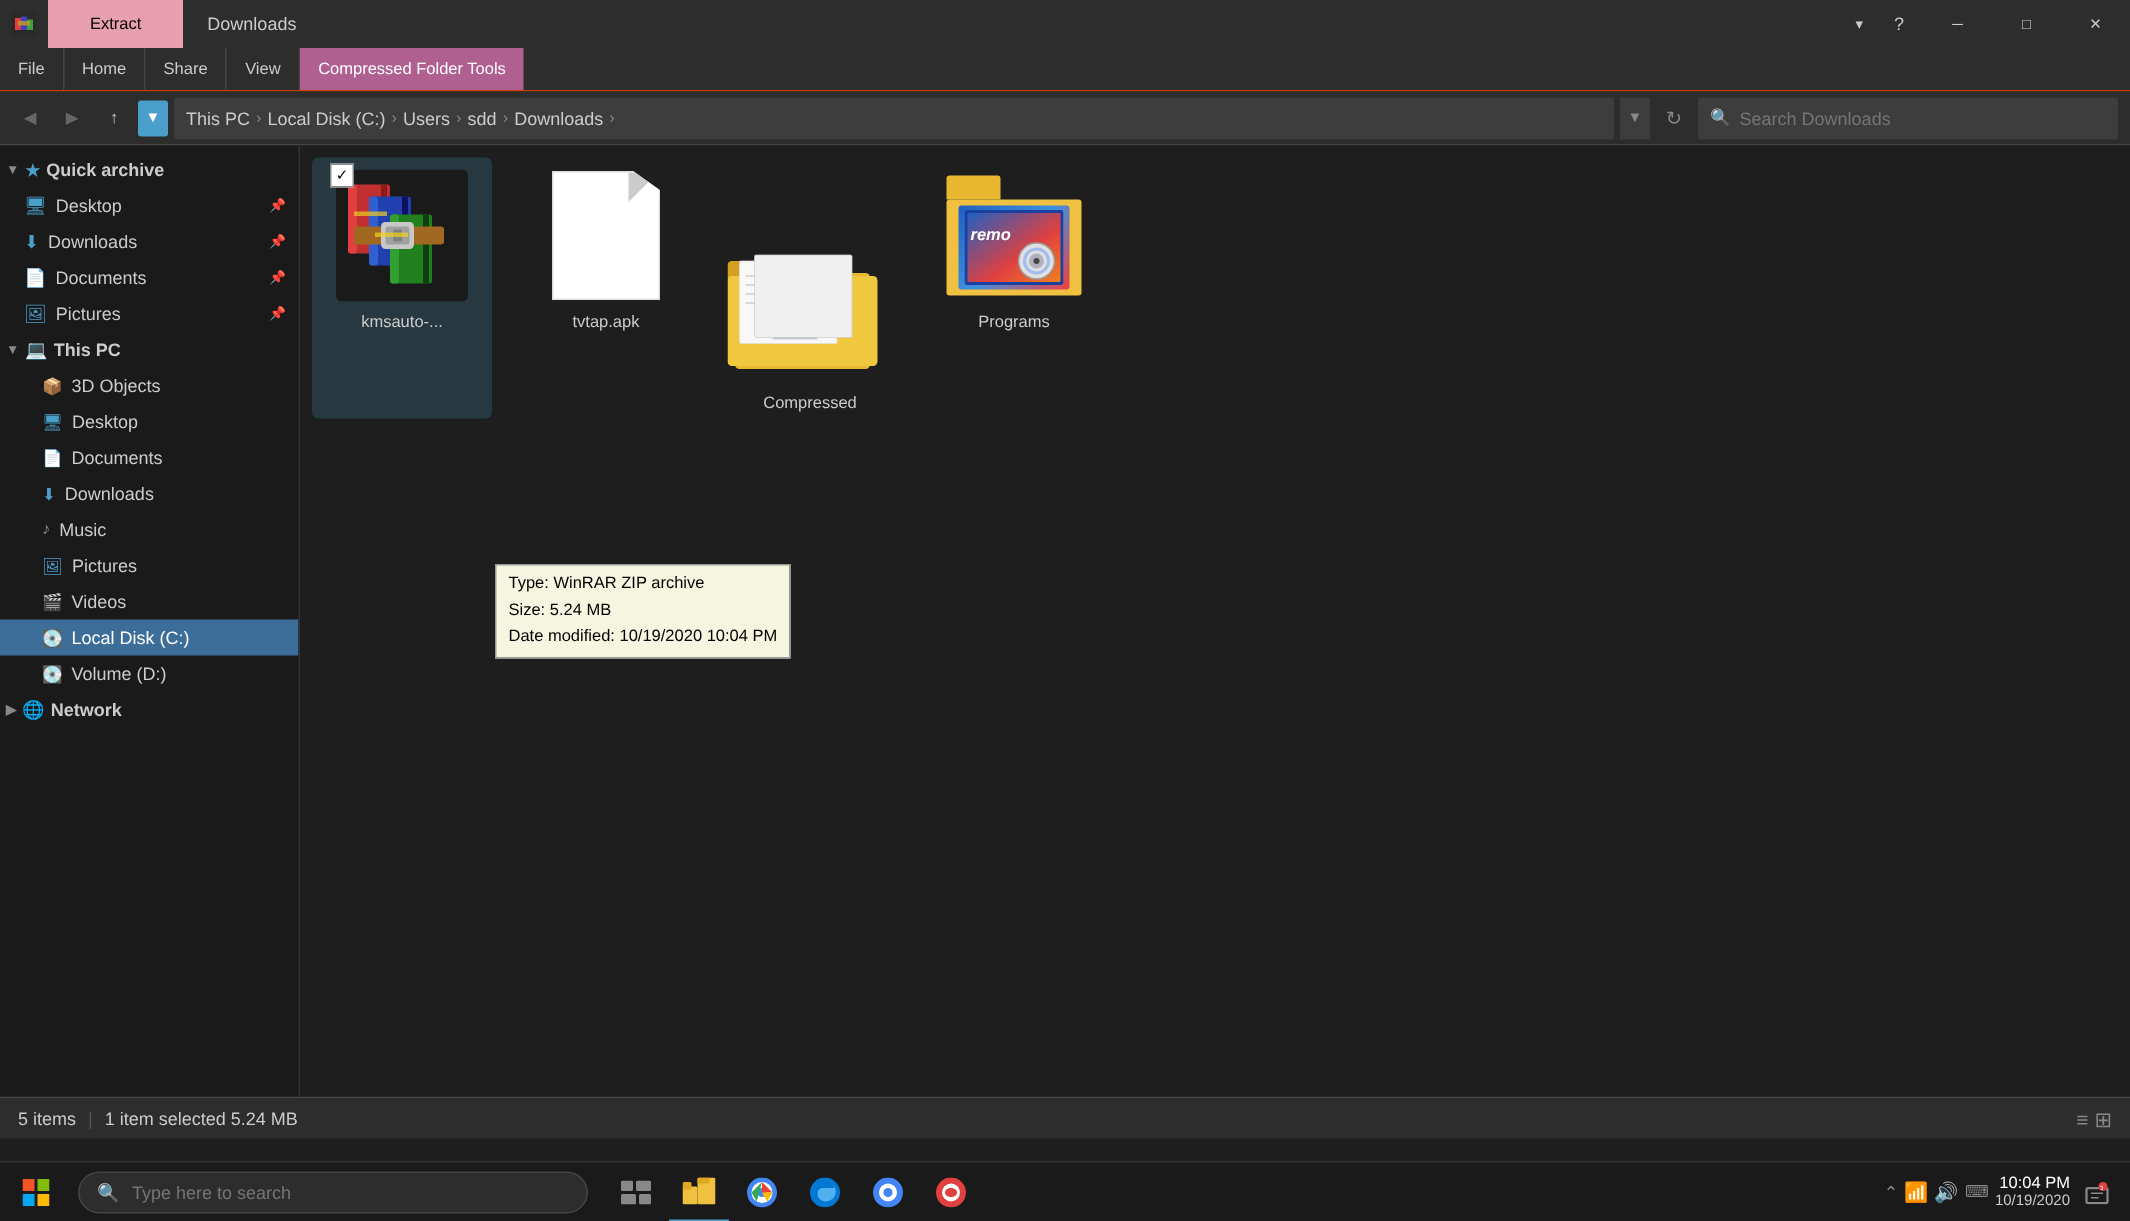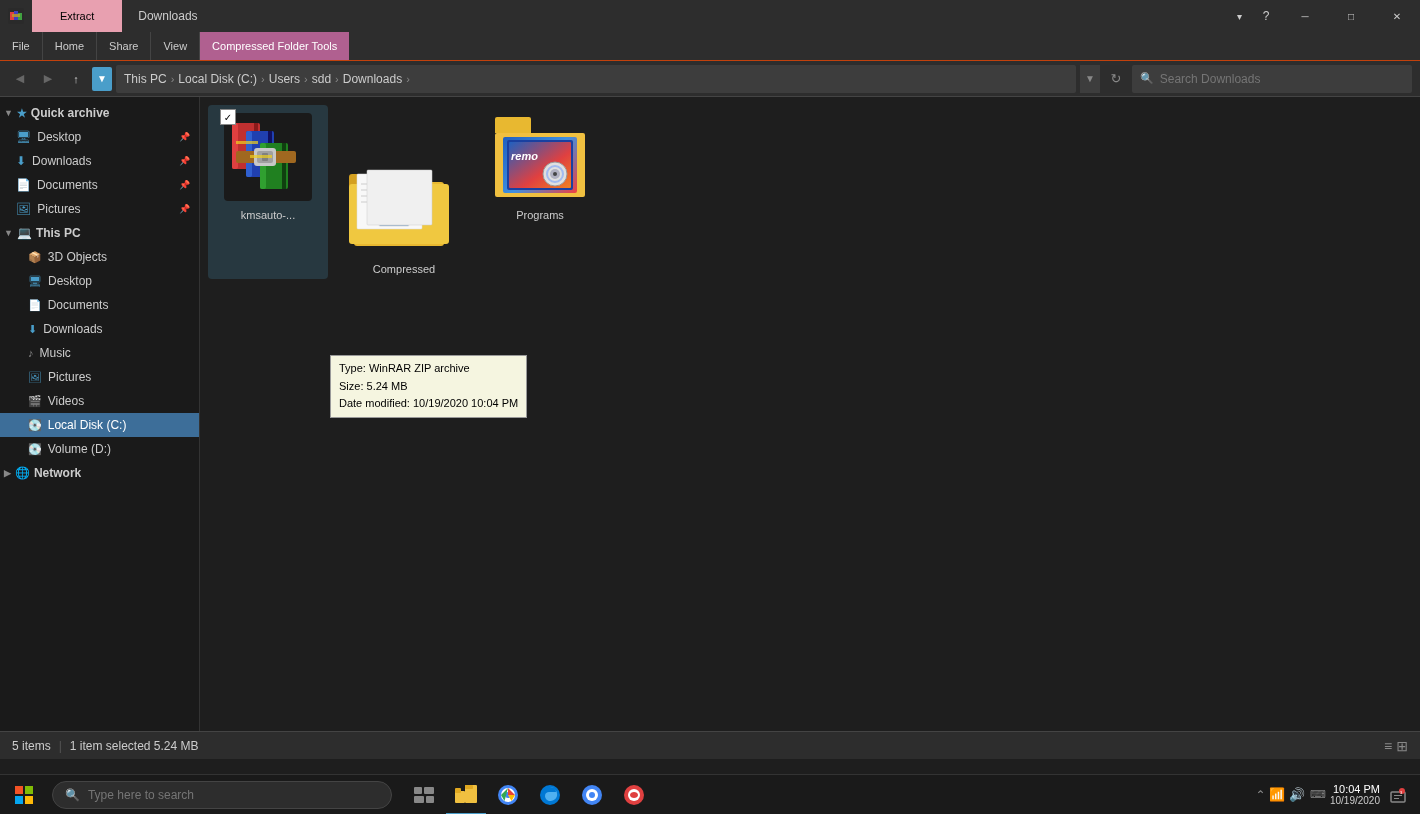--- a/index.html
+++ b/index.html
@@ -388,28 +388,34 @@
             <rect x="30" y="35" width="22" height="18" rx="3" fill="#c8c8c8"></rect>
             <rect x="33" y="38" width="16" height="12" rx="2" fill="#a0a0a0"></rect>
             <rect x="38" y="40" width="6" height="8" rx="1" fill="#808080"></rect>
 
             <rect x="12" y="28" width="22" height="3" fill="#f0d020" opacity="0.7"></rect>
             <rect x="26" y="42" width="22" height="3" fill="#f0d020" opacity="0.7"></rect>
           </svg>
         </div>
         <div class="file-label">kmsauto-...</div>
 
-        <div class="tooltip" style="position:fixed;top:355px;left:330px;">
+        <div class="tooltip" style="position:fixed;top:376px;left:330px;">
           <div class="tooltip-line">Type: WinRAR ZIP archive</div>
           <div class="tooltip-line">Size: 5.24 MB</div>
           <div class="tooltip-line">Date modified: 10/19/2020 10:04 PM</div>
         </div>
       </div>
 
 
+      <div class="file-item">
+        <div class="file-icon-container">
+          <div class="generic-file"></div>
+        </div>
+        <div class="file-label">tvtap.apk</div>
+      </div>
 
       <div class="file-item" style="margin-top: 40px;">
         <div class="file-icon-container" style="width:110px;height:110px;">
           <svg width="110" height="100" viewBox="0 0 110 100">
 
             <rect x="5" y="28" width="90" height="64" rx="3" fill="#e8b830"></rect>
 
             <rect x="0" y="20" width="40" height="14" rx="3" fill="#d4a020"></rect>
             <rect x="0" y="30" width="100" height="60" rx="3" fill="#f0c840"></rect>
 

